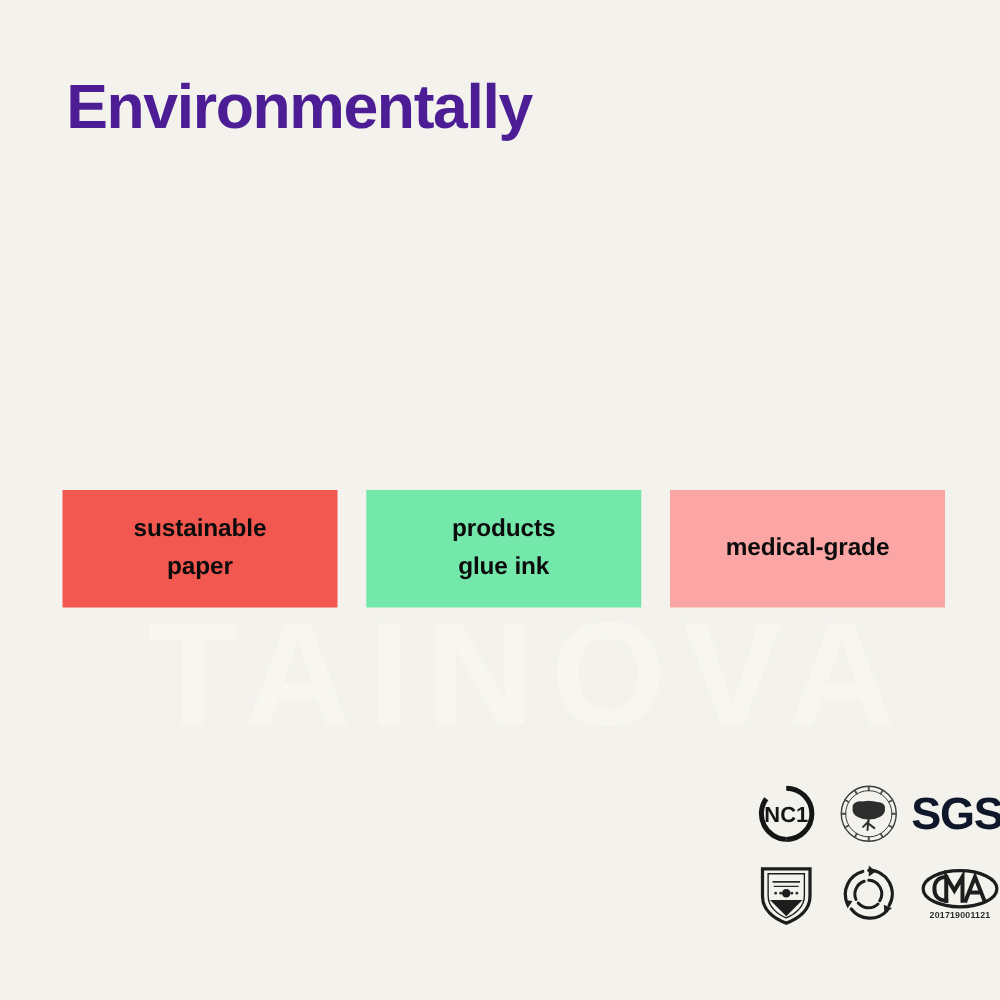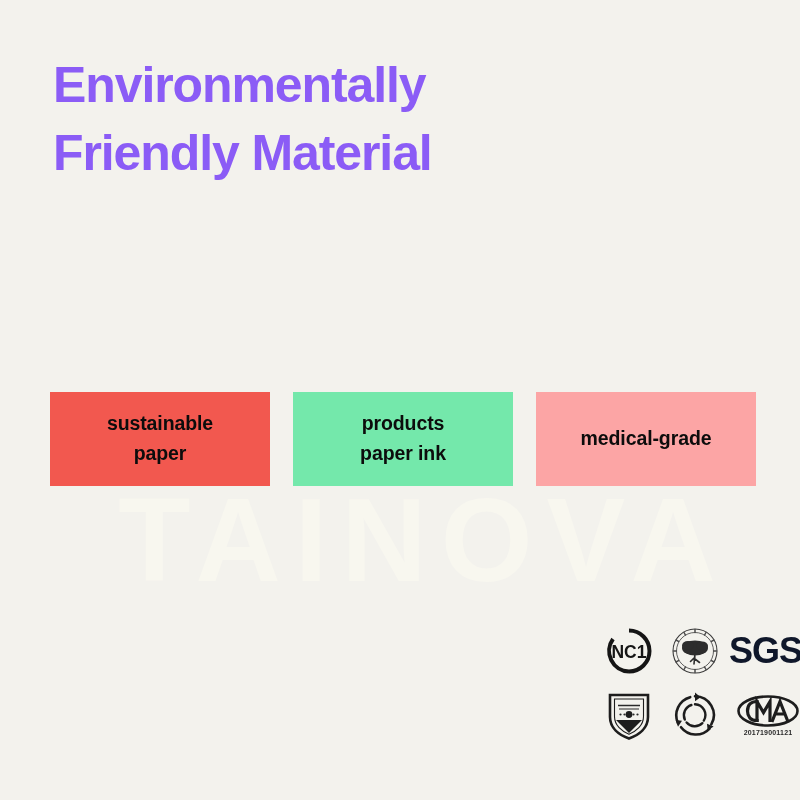--- a/index.html
+++ b/index.html
@@ -50,21 +50,21 @@
   .headline {
     position: absolute;
     left: 53px;
     top: 51px;
     width: 640px;
     font-family: "Liberation Sans", sans-serif;
     font-weight: 700;
     font-size: 50px;
     line-height: 1.36;
     letter-spacing: -1.1px;
-    color: #8b5cf6;
+    color: #4c1d95;
     z-index: 2;
   }
   .headline .line { display: block; }
 
   
   .body-copy {
     position: absolute;
     left: 53px;
     top: 236px;
     width: 600px;
@@ -162,34 +162,33 @@
 </style>
 </head>
 <body style="background: rgb(243, 242, 237);">
 
 <div class="canvas">
 
   <div class="watermark" style="color: rgb(248, 247, 239);">TAINOVA</div>
 
   <h1 class="headline">
     <span class="line">Environmentally</span>
-    <span class="line">Friendly Material</span>
   </h1>
 
 
   <div class="chips">
 
     <div class="chip" id="chip-0" style="background: rgb(242, 88, 79);">
       <span class="chip-line">sustainable</span>
       <span class="chip-line">paper</span>
     </div>
 
     <div class="chip" id="chip-1" style="background: rgb(116, 232, 171);">
       <span class="chip-line">products</span>
-      <span class="chip-line">paper ink</span>
+      <span class="chip-line">glue ink</span>
     </div>
 
     <div class="chip" id="chip-2" style="background: #fca5a5;">
       <span class="chip-line">medical-grade</span>
     </div>
 
   </div>
 
   <div class="badges">
 

